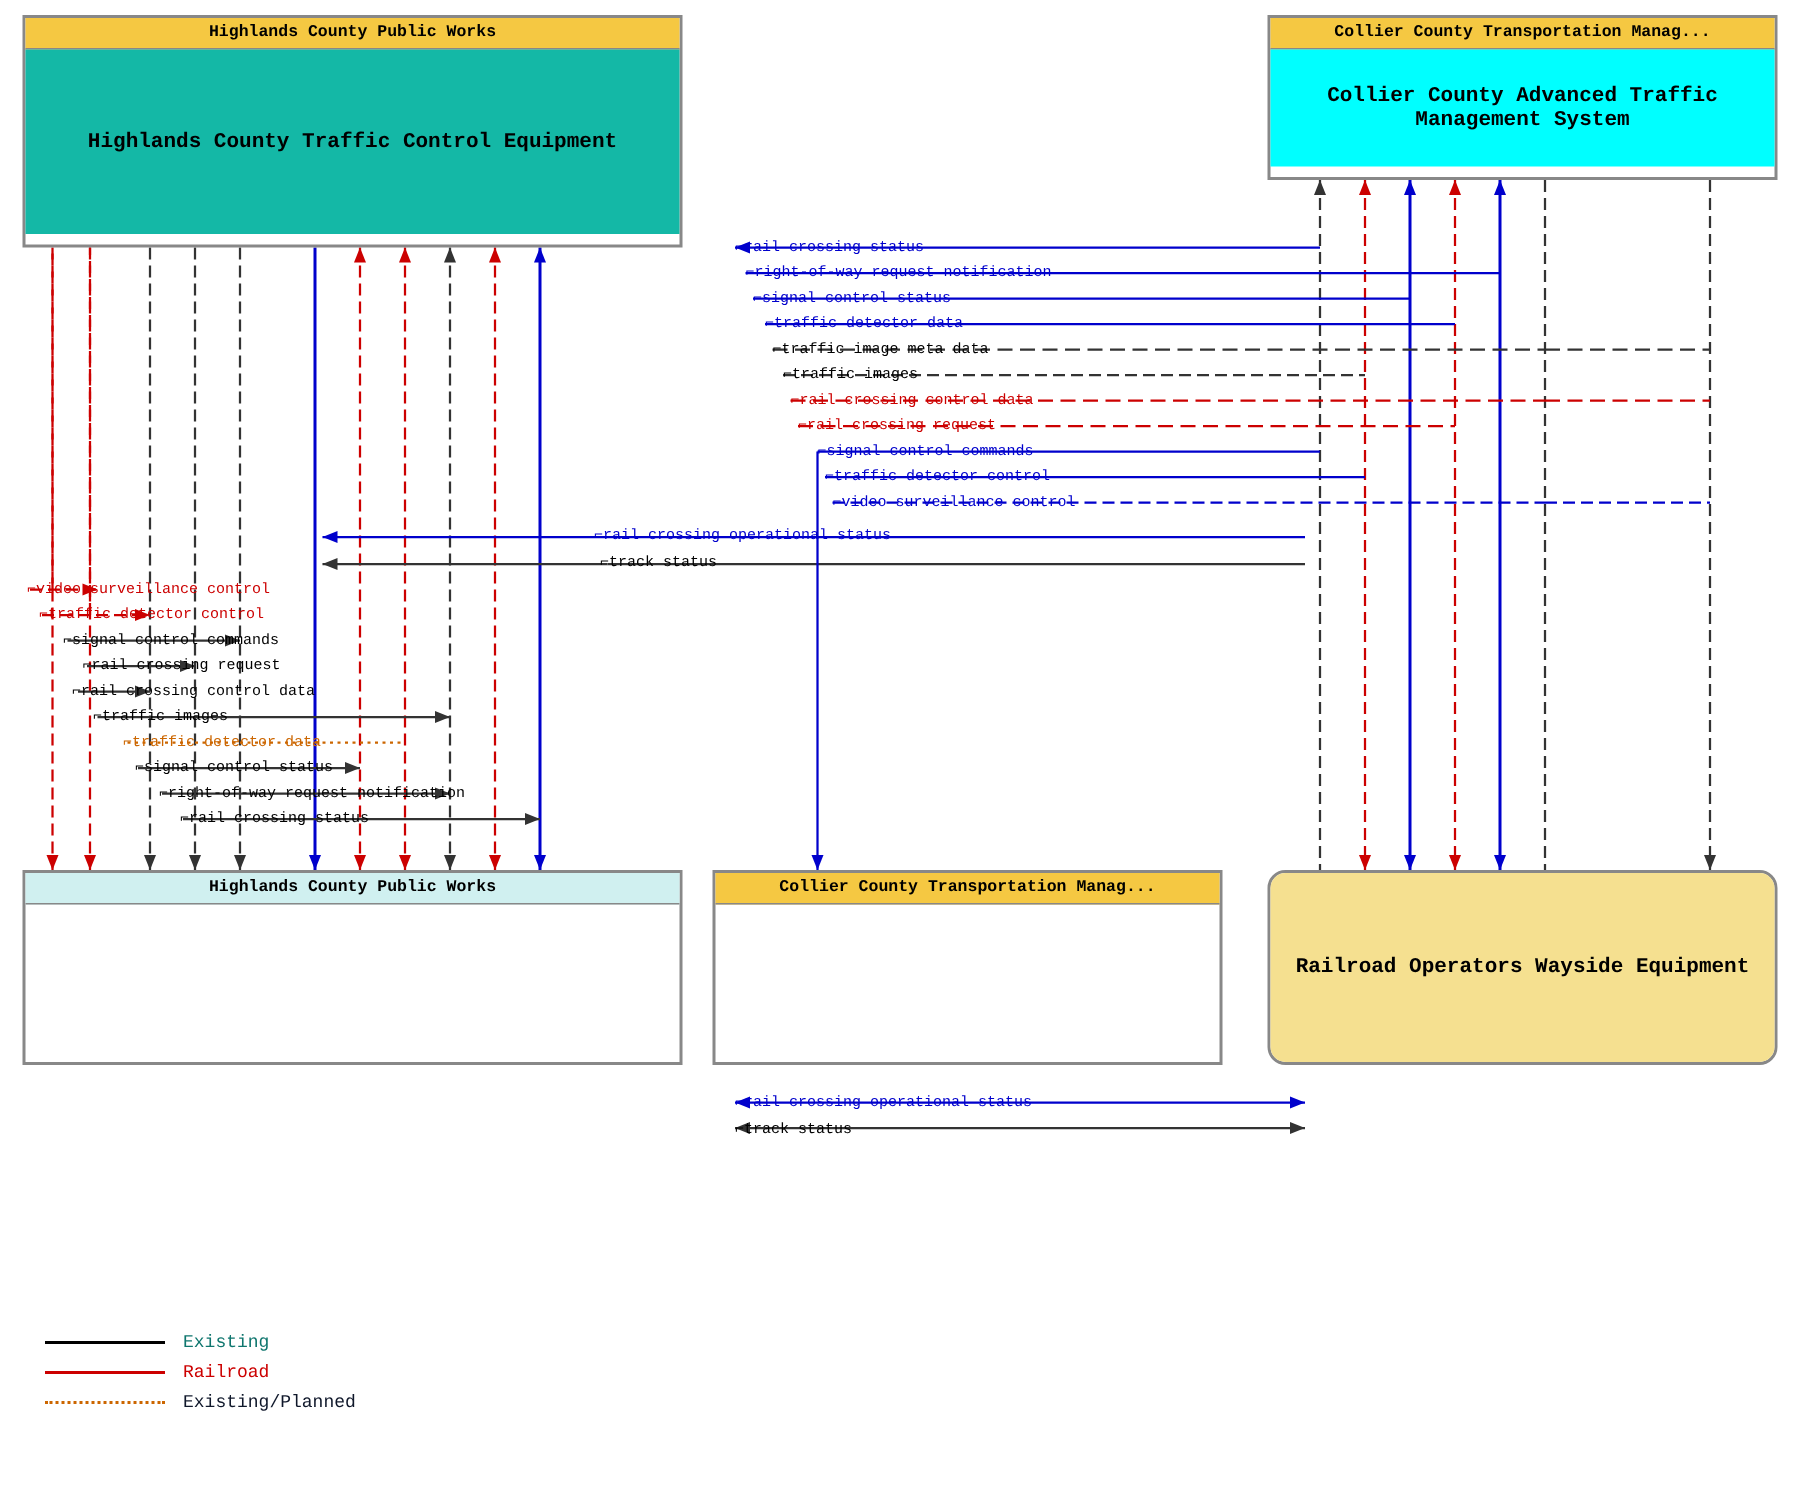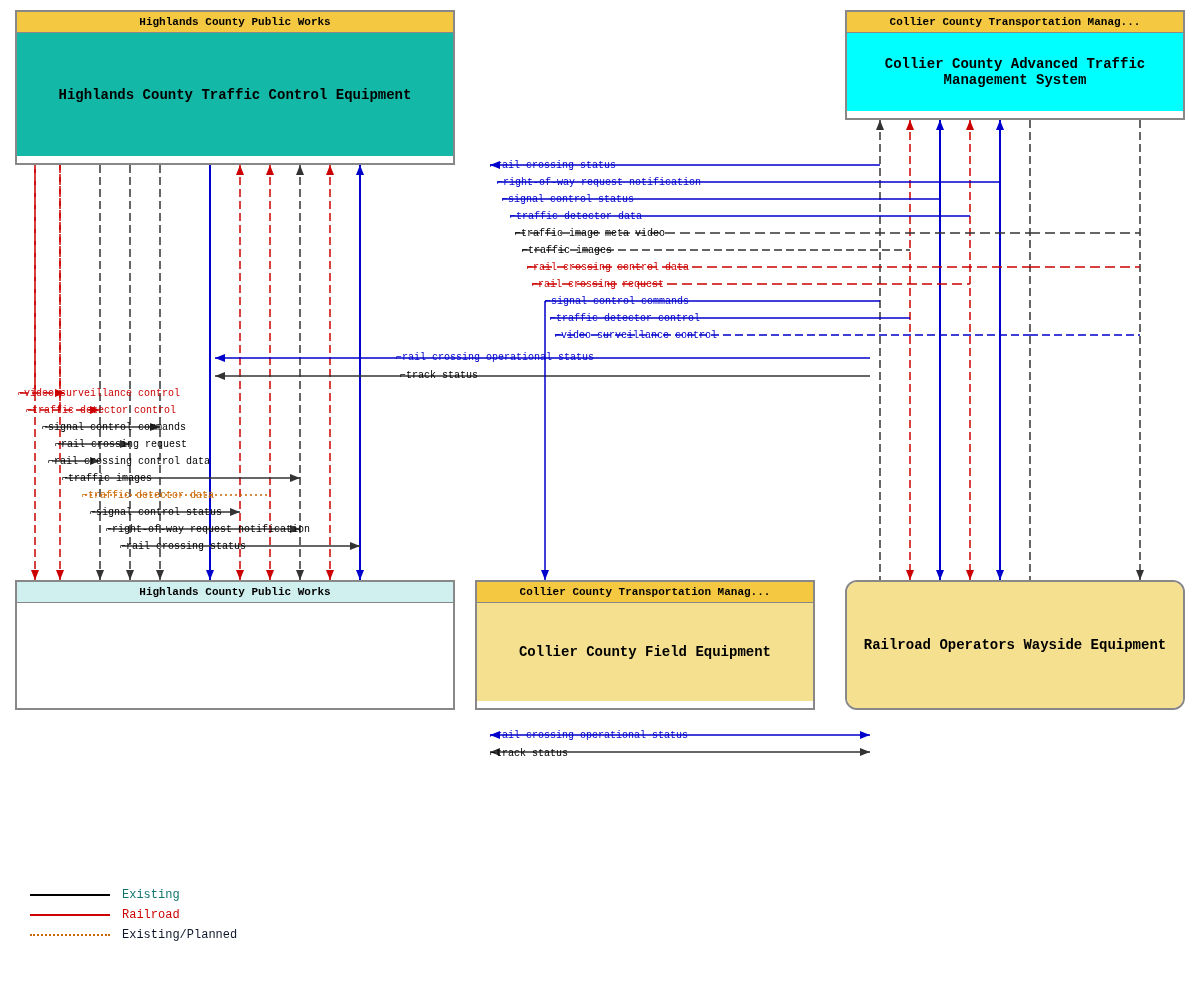--- a/index.html
+++ b/index.html
@@ -249,23 +249,20 @@
   <div class="node-box" style="left:15px; top:580px; width:440px; height:130px; border:2px solid #888;">
     <div class="node-header" style="background:#d0f0f0; border-bottom:1px solid #888; padding:4px;">
       <span>Highlands County Public Works</span>
     </div>
   </div>
 
   <div class="node-box" style="left:475px; top:580px; width:340px; height:130px; border:2px solid #888;">
     <div class="node-header" style="background:#f5c842; border-bottom:1px solid #888; padding:4px;">
       <span>Collier County Transportation Manag...</span>
     </div>
-    <div class="node-body" style="background:#f5e090; height:calc(100% - 28px); display:flex; align-items:center; justify-content:center; font-size:14px; font-weight:bold;">
-      <span>Collier County Field Equipment</span>
-    </div>
   </div>
 
   <div class="node-box" style="left:845px; top:580px; width:340px; height:130px; border:2px solid #888; border-radius:12px;">
     <div class="node-body" style="background:#f5e090; height:100%; display:flex; align-items:center; justify-content:center; font-size:14px; font-weight:bold; text-align:center; padding:12px; border-radius:10px;">
       <span>Railroad Operators Wayside Equipment</span>
     </div>
   </div>
 
   <div class="flow-label flow-red" style="left:18px; top:388px;">⌐video surveillance control</div>
   <div class="flow-label flow-red" style="left:26px; top:405px;">⌐traffic detector control</div>
@@ -275,21 +272,21 @@
   <div class="flow-label flow-black" style="left:62px; top:473px;">⌐traffic images</div>
   <div class="flow-label flow-orange" style="left:82px; top:490px;">⌐traffic detector data</div>
   <div class="flow-label flow-black" style="left:90px; top:507px;">⌐signal control status</div>
   <div class="flow-label flow-black" style="left:106px; top:524px;">⌐right-of-way request notification</div>
   <div class="flow-label flow-black" style="left:120px; top:541px;">⌐rail crossing status</div>
 
   <div class="flow-label flow-blue" style="left:490px; top:160px;">⌐rail crossing status</div>
   <div class="flow-label flow-blue" style="left:497px; top:177px;">⌐right-of-way request notification</div>
   <div class="flow-label flow-blue" style="left:502px; top:194px;">⌐signal control status</div>
   <div class="flow-label flow-blue" style="left:510px; top:211px;">⌐traffic detector data</div>
-  <div class="flow-label flow-black" style="left:515px; top:228px;">⌐traffic image meta video</div>
+  <div class="flow-label flow-black" style="left:515px; top:228px;">⌐traffic image meta data</div>
   <div class="flow-label flow-black" style="left:522px; top:245px;">⌐traffic images</div>
   <div class="flow-label flow-red" style="left:527px; top:262px;">⌐rail crossing control data</div>
   <div class="flow-label flow-red" style="left:532px; top:279px;">⌐rail crossing request</div>
   <div class="flow-label flow-blue" style="left:545px; top:296px;">⌐signal control commands</div>
   <div class="flow-label flow-blue" style="left:550px; top:313px;">⌐traffic detector control</div>
   <div class="flow-label flow-blue" style="left:555px; top:330px;">⌐video surveillance control</div>
 
   <div class="flow-label flow-blue" style="left:396px; top:352px;">⌐rail crossing operational status</div>
   <div class="flow-label flow-black" style="left:400px; top:370px;">⌐track status</div>
 

